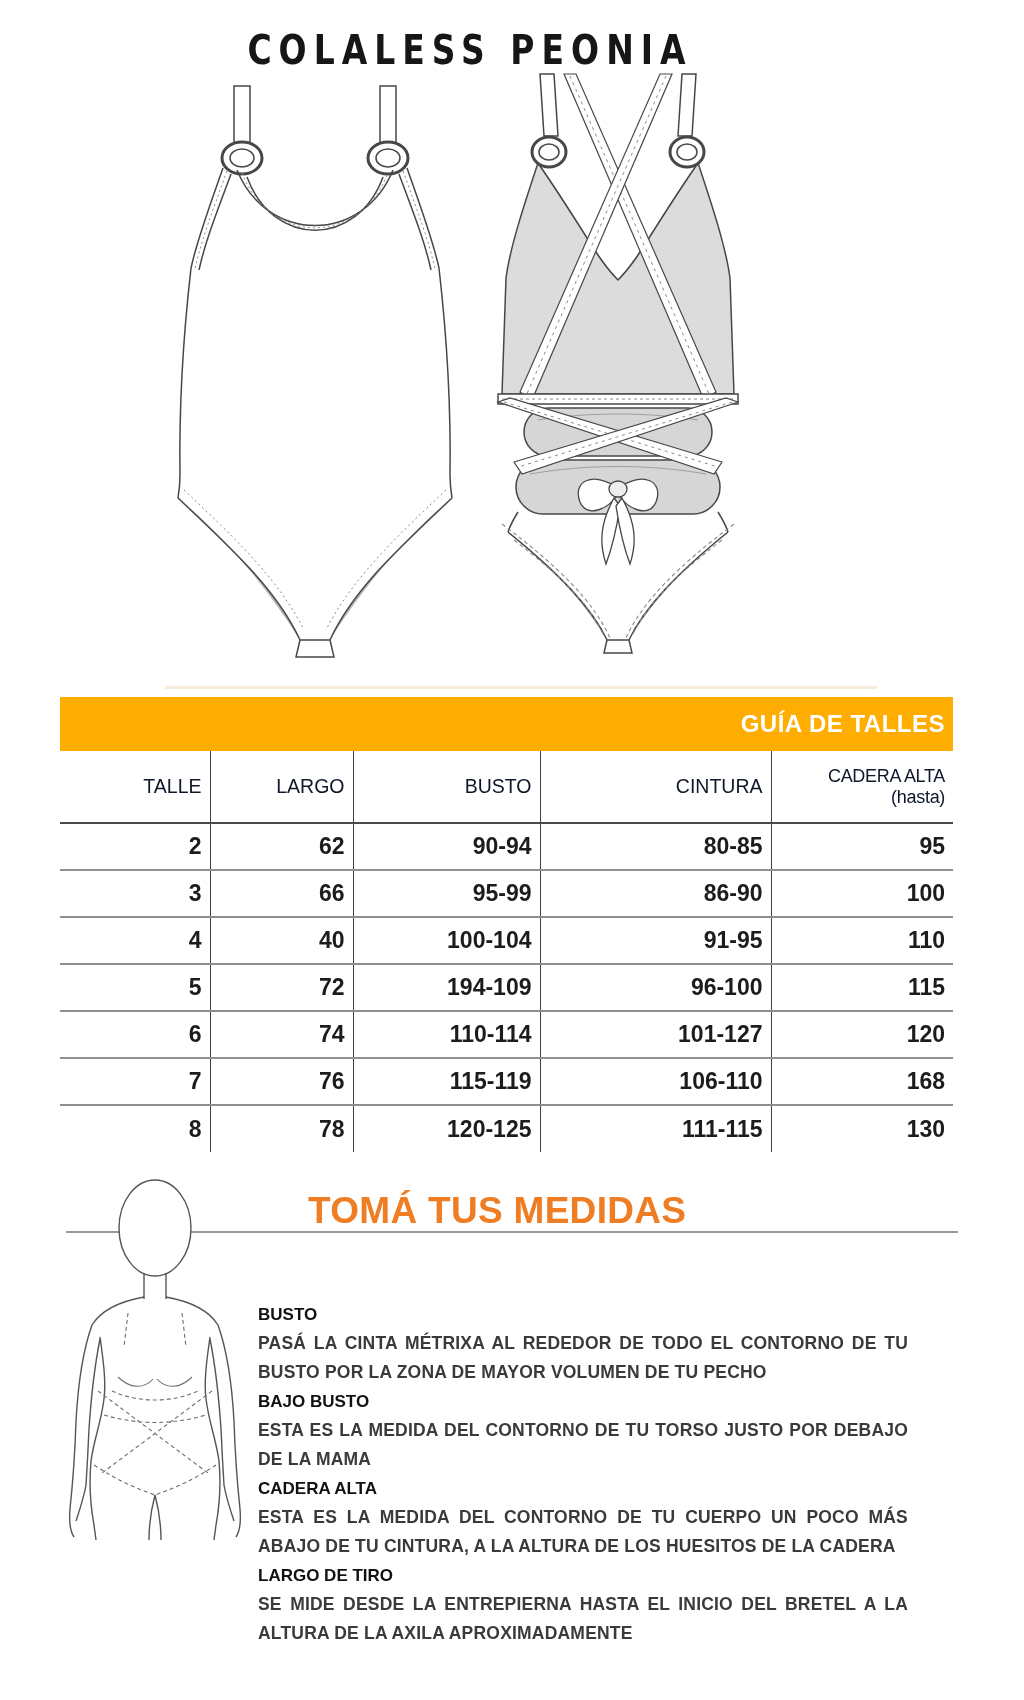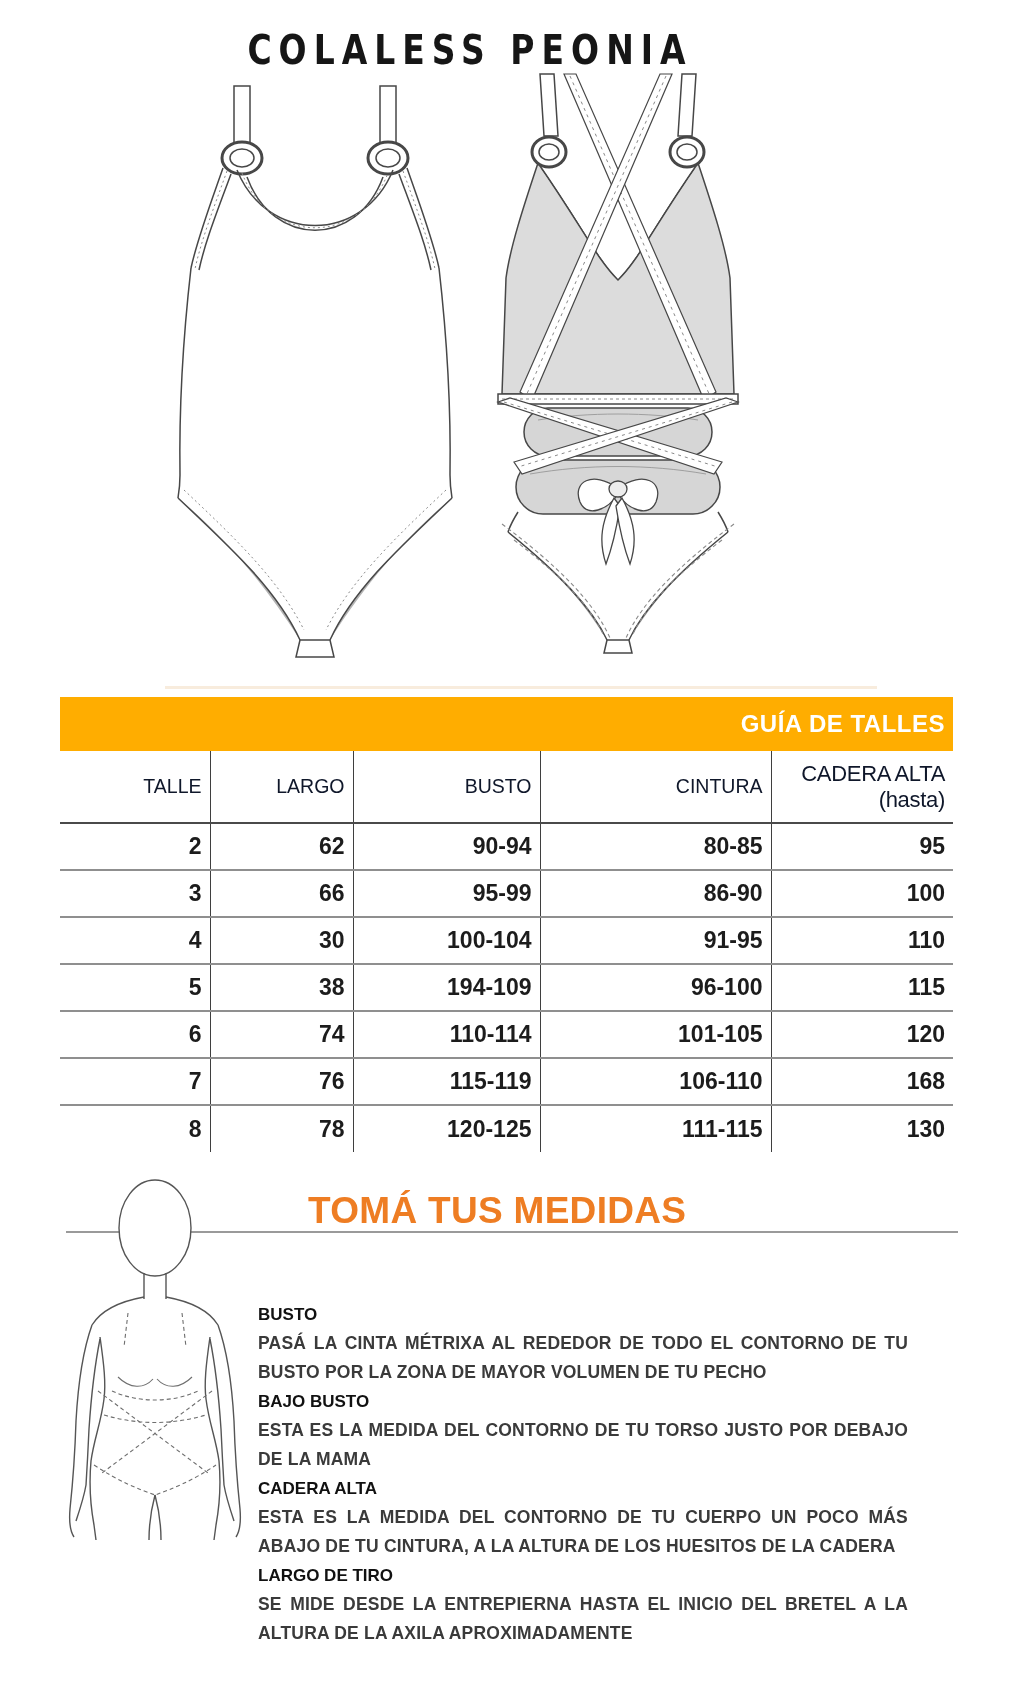--- a/index.html
+++ b/index.html
@@ -15,21 +15,21 @@
   .draw{position:absolute;}
 
   
   #faint-line{position:absolute;left:165px;top:686px;width:712px;height:3px;background:#f8ecdd;}
 
   
   #size-table{position:absolute;left:60px;top:697px;width:893px;border-collapse:collapse;table-layout:fixed;}
   #size-table th,#size-table td{padding:8px;text-align:right;vertical-align:middle;}
   .orange-bar{background:#FFAD00;height:38px;color:#fff;font-size:24px;font-weight:700;letter-spacing:.5px;}
   .colhead{height:55px;font-size:19.5px;font-weight:400;color:#0f172a;border-bottom:2px solid #4a4a4a;}
-  .colhead.tight{font-size:22px;letter-spacing:-.3px;}
+  .colhead.tight{font-size:18px;letter-spacing:-.3px;}
   .colhead + .colhead, .datacell + .datacell{border-left:1px solid #3f3f3f;margin-left:24px;}
   .datarow{height:47px;}
   .datarow:not(.last) .datacell{border-bottom:2px solid #8f8f8f;}
   .datacell{font-size:23px;font-weight:700;color:#1c1c1c;}
 
   
   #measures-heading{position:absolute;left:308px;top:1190px;font-size:37px;font-weight:700;color:#EE7D23;letter-spacing:.3px;}
   #measures-rule{position:absolute;left:66px;top:1231px;width:892px;height:2px;background:#9a9a9a;}
   #measures-text{position:absolute;left:258px;top:1300px;width:650px;}
   .m-term{font-size:17px;font-weight:700;color:#111;line-height:29px;}
@@ -165,37 +165,37 @@
       </tr>
       <tr class="datarow">
         <td class="datacell">3</td>
         <td class="datacell">66</td>
         <td class="datacell">95-99</td>
         <td class="datacell">86-90</td>
         <td class="datacell">100</td>
       </tr>
       <tr class="datarow">
         <td class="datacell">4</td>
-        <td class="datacell">30</td>
+        <td class="datacell">40</td>
         <td class="datacell">100-104</td>
         <td class="datacell">91-95</td>
         <td class="datacell">110</td>
       </tr>
       <tr class="datarow">
         <td class="datacell">5</td>
-        <td class="datacell">38</td>
+        <td class="datacell">72</td>
         <td class="datacell">194-109</td>
         <td class="datacell">96-100</td>
         <td class="datacell">115</td>
       </tr>
       <tr class="datarow">
         <td class="datacell">6</td>
         <td class="datacell">74</td>
         <td class="datacell">110-114</td>
-        <td class="datacell">101-105</td>
+        <td class="datacell">101-127</td>
         <td class="datacell">120</td>
       </tr>
       <tr class="datarow">
         <td class="datacell">7</td>
         <td class="datacell">76</td>
         <td class="datacell">115-119</td>
         <td class="datacell">106-110</td>
         <td class="datacell">168</td>
       </tr>
       <tr class="datarow last">

